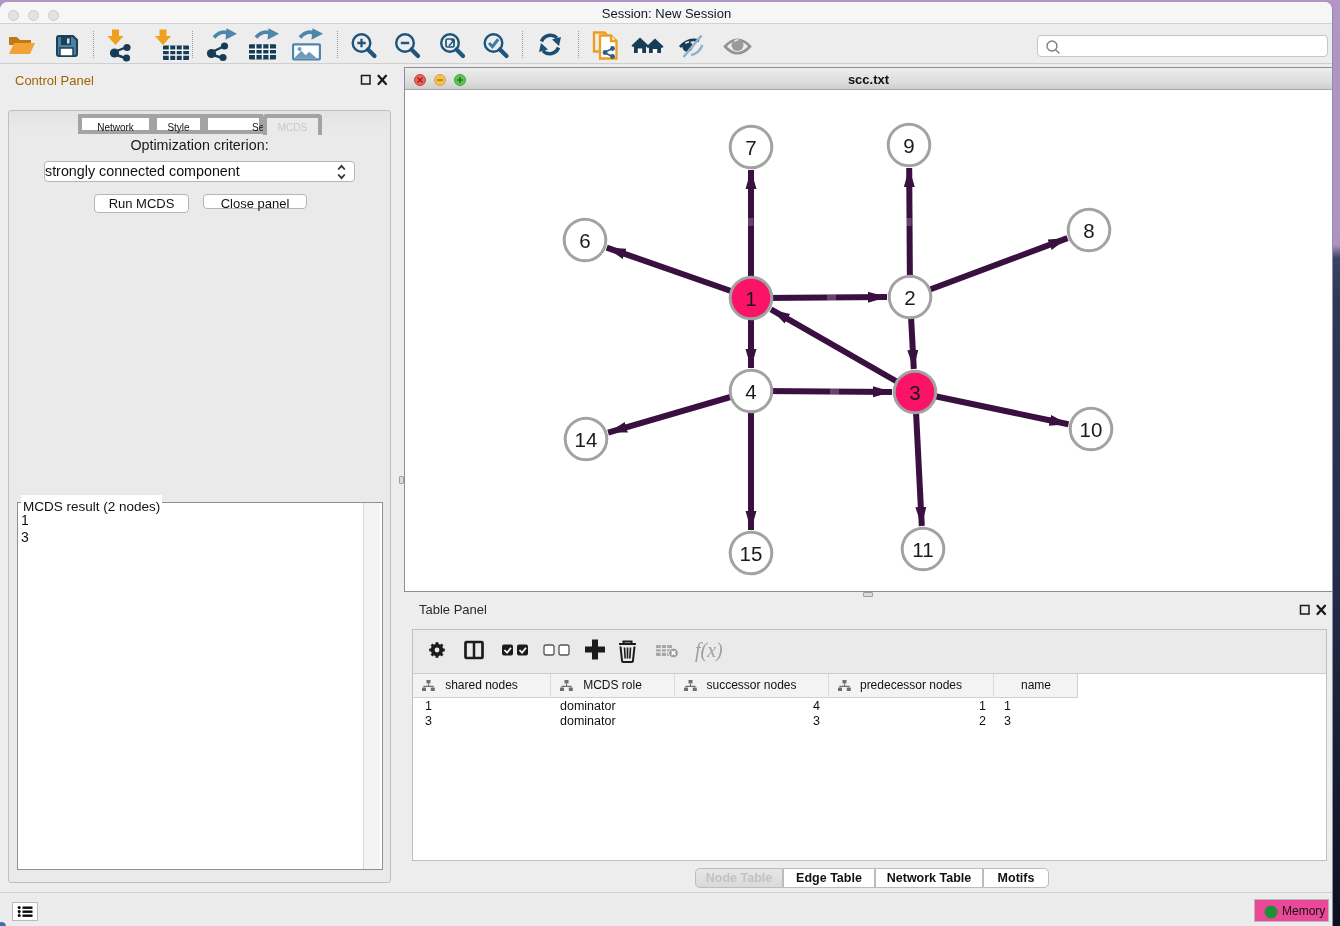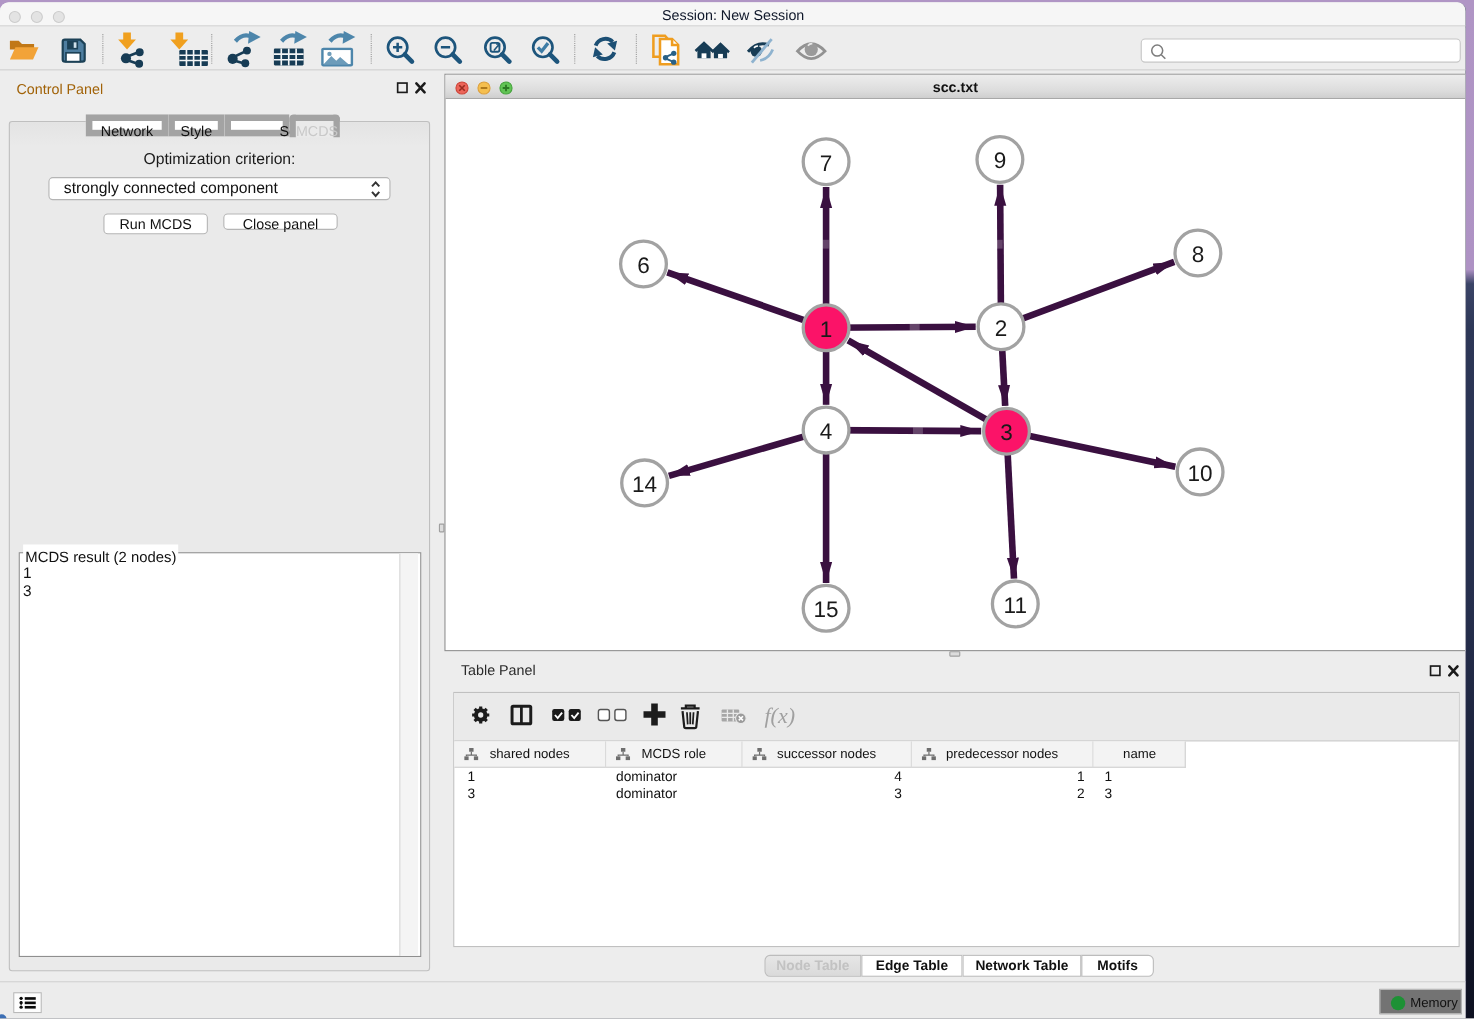--- a/index.html
+++ b/index.html
@@ -20,26 +20,26 @@
 
 
 #toolbar { left:0; top:23px; width:1333px; height:39px; background:#ededed; border-bottom:1px solid #cfcfcf; }
 .sep { position:absolute; top:6px; height:27px; width:0; border-left:1px dotted #9a9a9a; }
 #searchbox { left:1037px; top:10px; width:291px; height:22px; background:#fff; border:1px solid #c6c6c6; border-radius:4px; }
 
 
 #cp-title { left:15px; top:71px; font-size:13px; color:#a16207; }
 #cp-content { left:8px; top:108px; width:383px; height:773px; border:1px solid #bfbfbf; border-radius:3px;
   background:linear-gradient(180deg,#e3e3e3 0,#eaeaea 22px,#eaeaea 100%); }
-.tab { position:absolute; top:102px; height:20px; background:#fff; border:6px solid #a3a3a3; font-size:13px;
+.tab { position:absolute; top:112px; height:20px; background:#fff; border:4px solid #a3a3a3; font-size:10px;
   color:#111; text-align:center; line-height:19px; }
 .tabsel { background:#eaeaea; color:#c8c8c8; border-radius:4px 4px 0 0; border-bottom:none; height:21px;}
 #opt-label { left:8px; top:135px; width:383px; text-align:center; font-size:14.3px; color:#1a1a1a; }
 #dropdown { left:44px; top:159px; width:311px; height:21px; background:#fff; border:1px solid #b5b5b5; border-radius:4px;
-  font-size:14.3px; color:#111; line-height:19px; padding-left:13px; }
+  font-size:14.3px; color:#111; line-height:19px; }
 .btn { position:absolute; background:#fff; border:1px solid #b5b5b5; border-radius:4px; font-size:13px; color:#111;
   text-align:center; }
 #mcds-box { left:17px; top:500px; width:366px; height:368px; background:#fff; border:1px solid #8f8f8f; }
 #mcds-label { left:21px; top:493px; background:#fff; padding:4px 2px; font-size:13.5px; color:#111;text-align:center; }
 #mcds-text { left:21px; top:510px; font-size:14px; color:#111; line-height:16.5px; }
 #mcds-sb { left:363px; top:501px; width:17px; height:366px; background:#f4f4f4; border-left:1px solid #d8d8d8; }
 
 
 #netframe { left:404px; top:65px; width:929px; height:525px; border:1px solid #8e8e8e; background:#fff; }
 #nettitle { left:0; top:0; width:927px; height:22px;
@@ -54,21 +54,21 @@
 #tp-header { left:0; top:44px; width:665px; height:24px; background:#f3f3f3; border-bottom:1px solid #d0d0d0; border-right:1px solid #d0d0d0;}
 .hcell { position:absolute; top:0; height:24px; border-right:1px solid #dadada; font-size:12px; color:#111; }
 .hlabel { position:absolute; width:100%; text-align:center; top:4px; }
 .hico { position:absolute; left:9px; top:6px; }
 .trow { position:absolute; font-size:12.5px; color:#111; line-height:13px; }
 .btab { position:absolute; top:866px; height:20px; background:#fff; border:1px solid #bcbcbc; font-size:12.5px; font-weight:bold; color:#111; text-align:center; line-height:18px; }
 
 
 #statusbar { left:0; top:890px; width:1333px; height:34px; background:#ececec; border-top:1px solid #d2d2d2; }
 #listbtn { left:12px; top:900px; width:26px; height:19px; background:#fdfdfd; border:1px solid #b9b9b9; }
-#membtn { left:1254px; top:897px; width:75px; height:23px; background:#737373; border:1px solid #b9b9b9; }
+#membtn { left:1254px; top:897px; width:75px; height:23px; background:#ec4899; border:1px solid #b9b9b9; }
 </style>
 </head>
 <body>
 <div id="desktop" class="abs"></div>
 <div id="appwin" class="abs">
   <div id="titlebar" class="abs">
     <div class="tl" style="left:8px;"></div>
     <div class="tl" style="left:28px;"></div>
     <div class="tl" style="left:48px;"></div>
     <div id="title-text" class="abs">Session: New Session</div>
@@ -201,21 +201,21 @@
 
   <div id="cp-title" class="abs">Control Panel</div>
   <svg class="abs" style="left:360px; top:72px;" width="28" height="12" viewBox="0 0 28 12">
     <rect x="1.5" y="1.5" width="8.5" height="8.5" fill="none" stroke="#1a1a1a" stroke-width="1.5"></rect>
     <path d="M18.5 1.8 L26 10 M26 1.8 L18.5 10" stroke="#1a1a1a" stroke-width="2.3" stroke-linecap="round"></path>
   </svg>
   <div id="cp-content" class="abs"></div>
   <div class="tab" style="left:78px; width:75px;">Network</div>
   <div class="tab" style="left:153px; width:51px;">Style</div>
   <div class="tab" style="left:204px; width:59px;padding-left:44px;">Select</div>
-  <div class="tab tabsel" style="left:263px; width:46px;text-align:center;">MCDS</div>
+  <div class="tab tabsel" style="left:263px; width:59px;text-align:center;">MCDS</div>
   <div id="opt-label" class="abs">Optimization criterion:</div>
   <div id="dropdown" class="abs">strongly connected component
     <svg width="11" height="16" viewBox="0 0 11 16" style="position:absolute; right:7px; top:2px;">
       <path d="M2.2 5.5 L5.5 1.8 L8.8 5.5" fill="none" stroke="#333" stroke-width="1.8"></path>
         <path d="M2.2 10.5 L5.5 14.2 L8.8 10.5" fill="none" stroke="#333" stroke-width="1.8"></path>
     </svg>
   </div>
   <div class="btn" style="left:94px; top:192px; width:95px; height:19px; line-height:18px;">Run MCDS</div>
   <div class="btn" style="left:203px; top:192px; width:104px; height:15px; line-height:18px;">Close panel</div>
   <div id="mcds-box" class="abs"></div>

